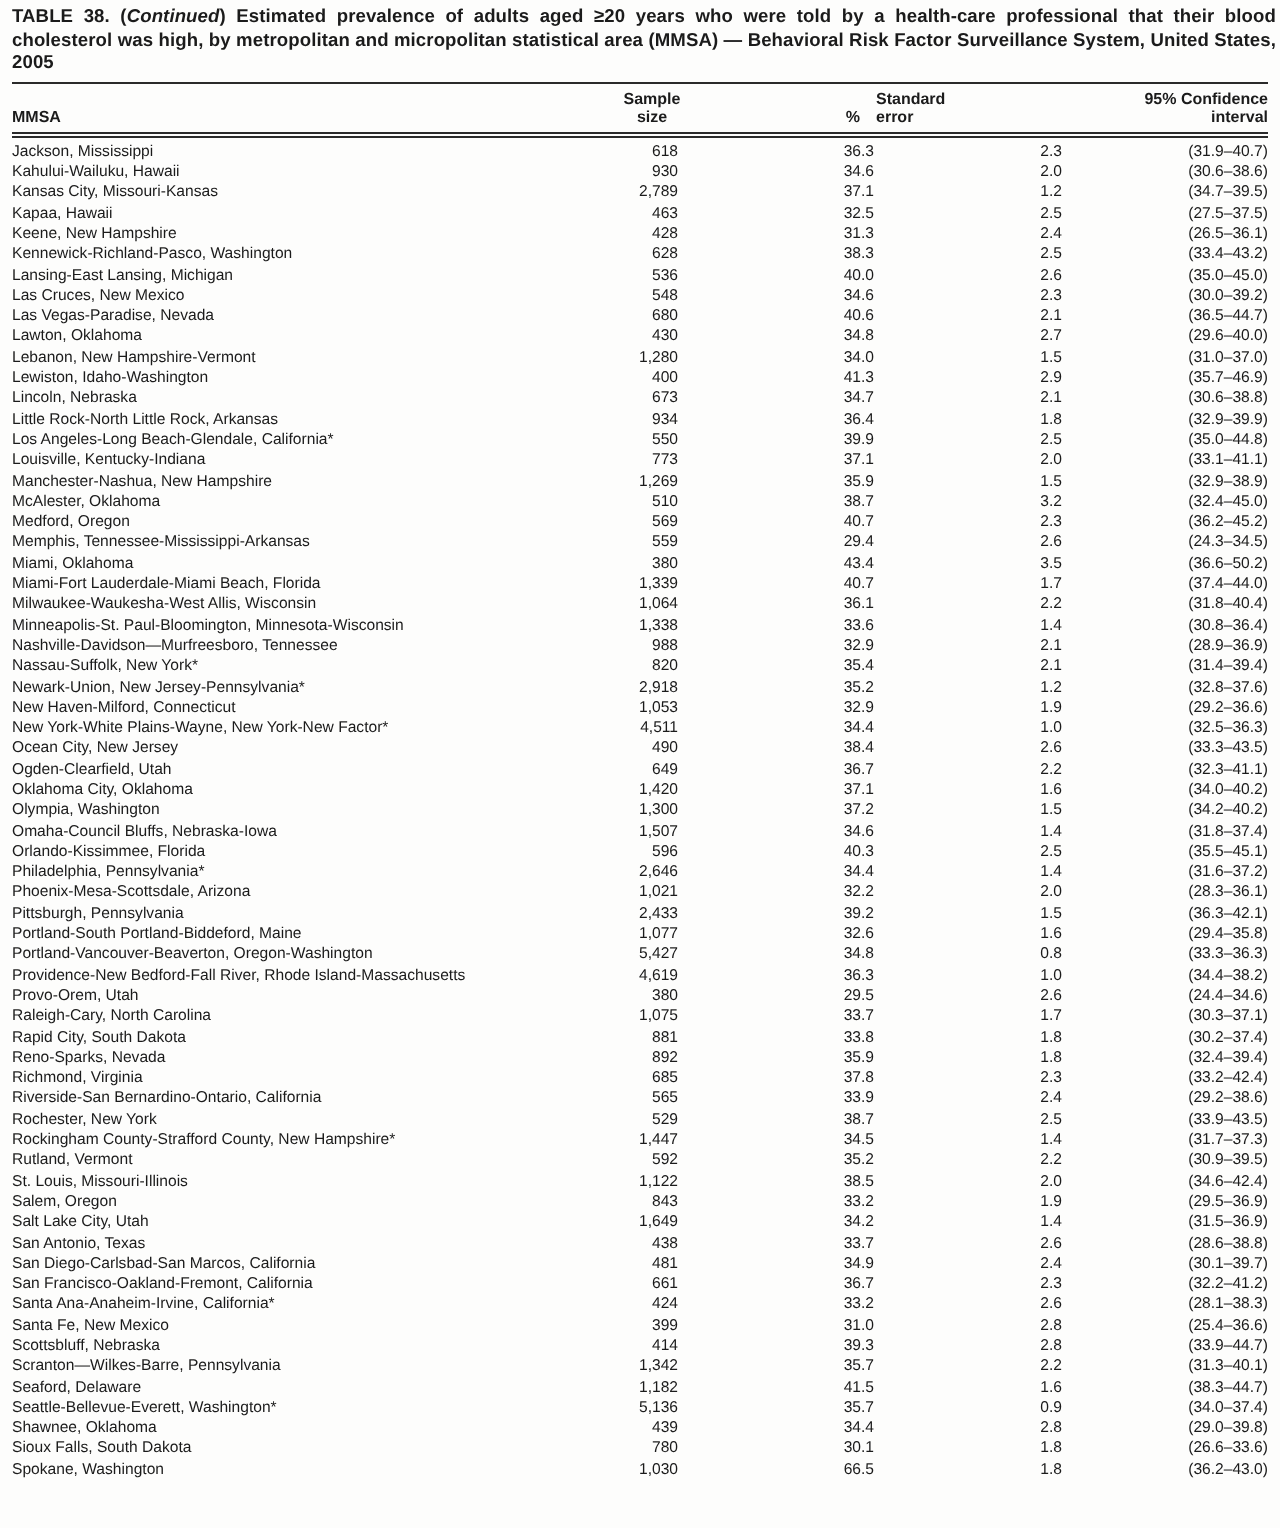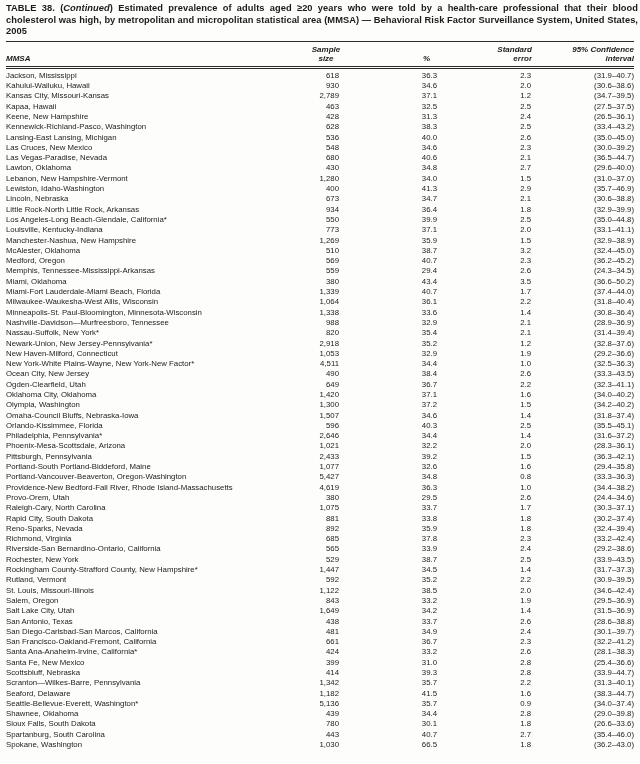--- a/index.html
+++ b/index.html
@@ -33,32 +33,31 @@
   th, td {
     padding: 0;
     white-space: nowrap;
     overflow: hidden;
   }
   thead th {
     font-size: 8px;
     font-weight: bold;
     line-height: 9.5px;
     vertical-align: bottom;
-    font-style: italic;
   }
   thead tr.h1 th {
     border-top: 1px solid #2a2a2a;
     padding-top: 3px;
   }
   thead tr.h2 th {
     border-bottom: 3px double #2a2a2a;
     padding-bottom: 2px;
   }
   th.left  { text-align: left; }
-  th.cen   { text-align: right; }
+  th.cen   { text-align: left; }
   th.pcthd { text-align: right; padding-right: 8px; }
   th.cihd  { text-align: right; padding-left: 26px; }
   th.samphd{ text-align: center; padding-left: 12px; }
   tbody td {
     font-size: 7.8px;
     line-height: 10.3px;
     height: 10.3px;
   }
   tbody tr:first-child td { padding-top: 2px; }
   td.name { text-align: left; }
@@ -541,27 +540,20 @@
           <td class="num ci">(29.0–39.8)</td>
         </tr>
         <tr>
           <td class="name">Sioux Falls, South Dakota</td>
           <td class="num samp">780</td>
           <td class="num pct">30.1</td>
           <td class="num se">1.8</td>
           <td class="num ci">(26.6–33.6)</td>
         </tr>
         <tr>
-          <td class="name">Spartanburg, South Carolina</td>
-          <td class="num samp">443</td>
-          <td class="num pct">40.7</td>
-          <td class="num se">2.7</td>
-          <td class="num ci">(35.4–46.0)</td>
-        </tr>
-        <tr>
           <td class="name">Spokane, Washington</td>
           <td class="num samp">1,030</td>
           <td class="num pct">66.5</td>
           <td class="num se">1.8</td>
           <td class="num ci">(36.2–43.0)</td>
         </tr>
       </tbody>
   </table>
 </div>
 

